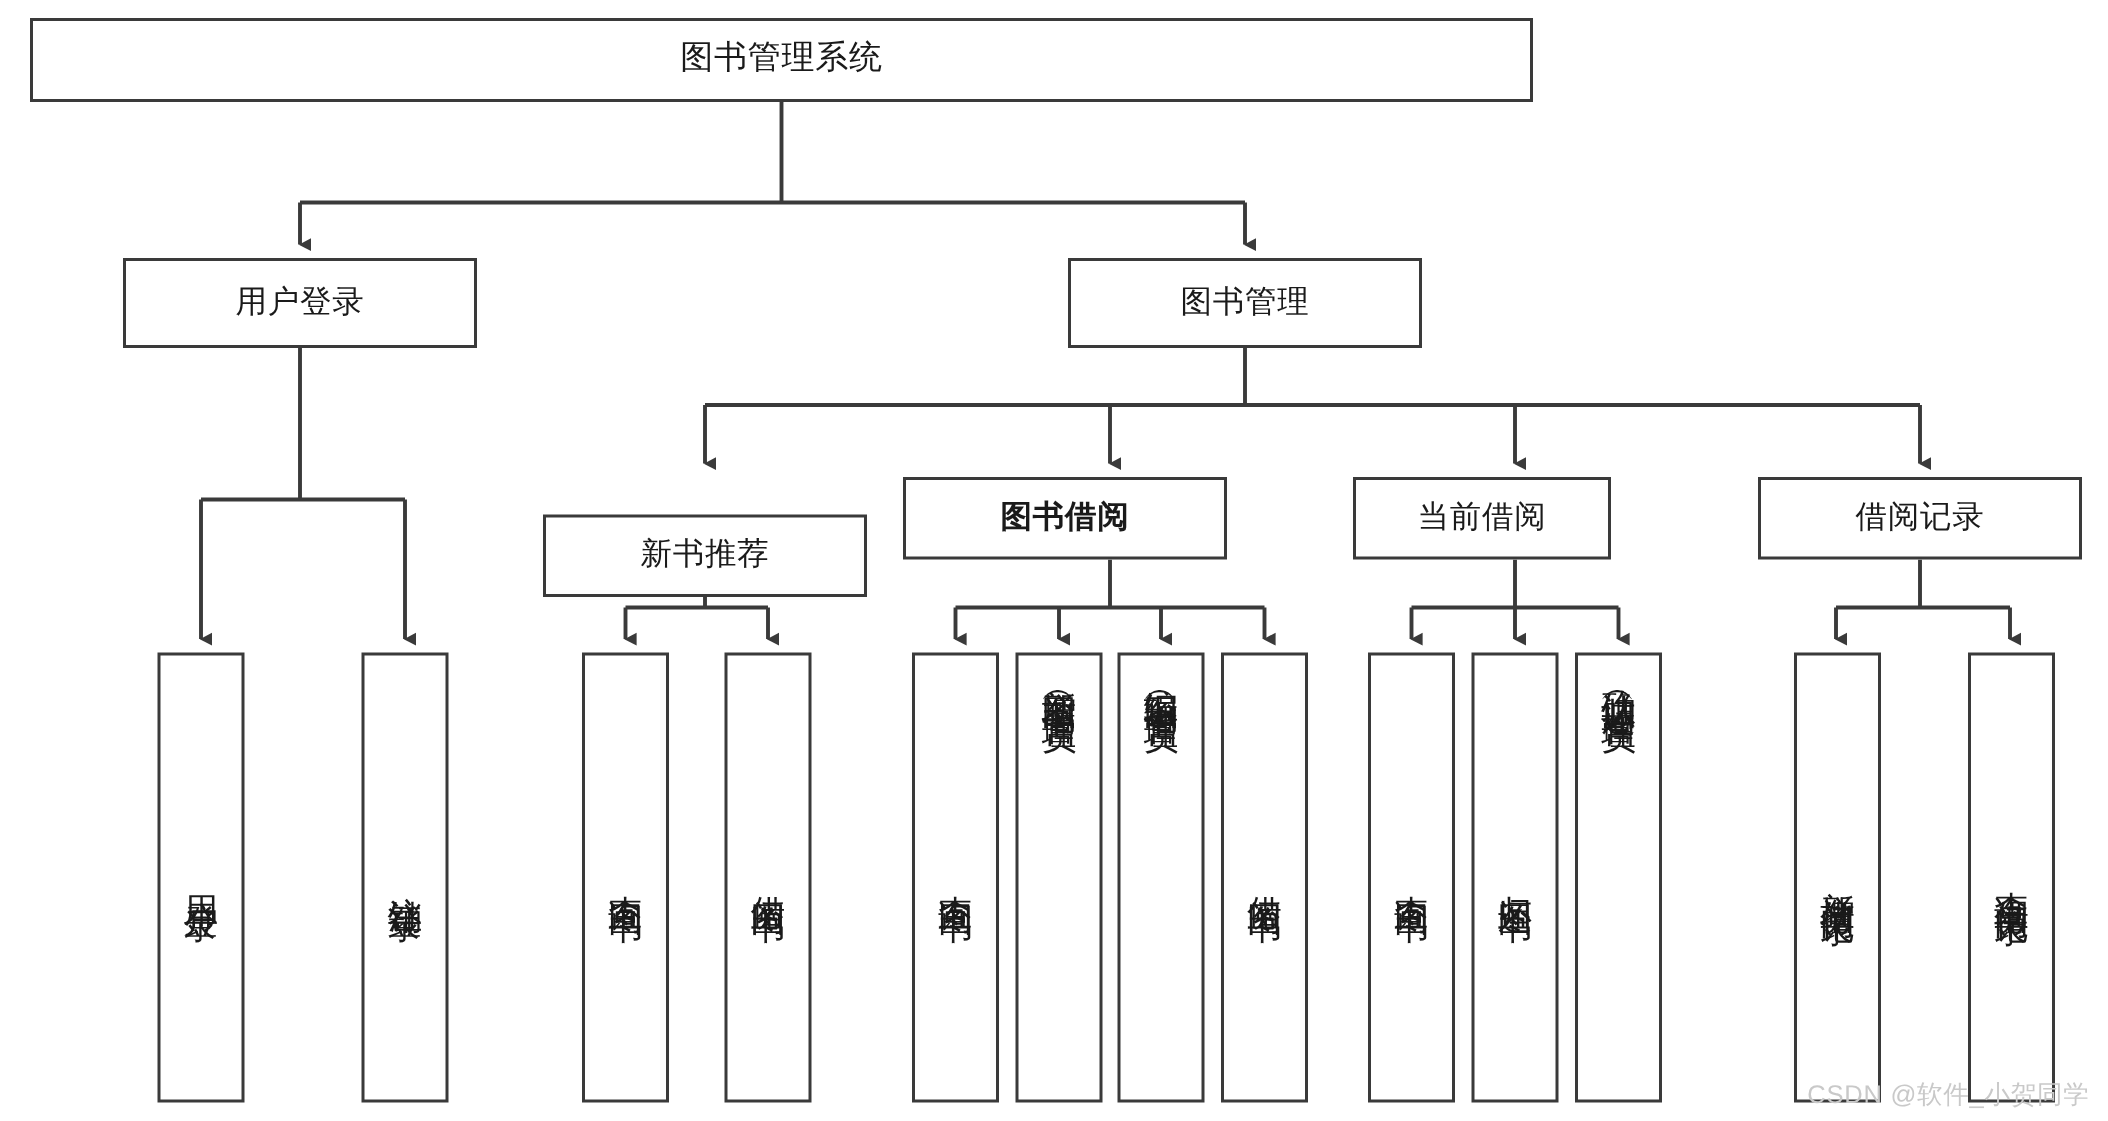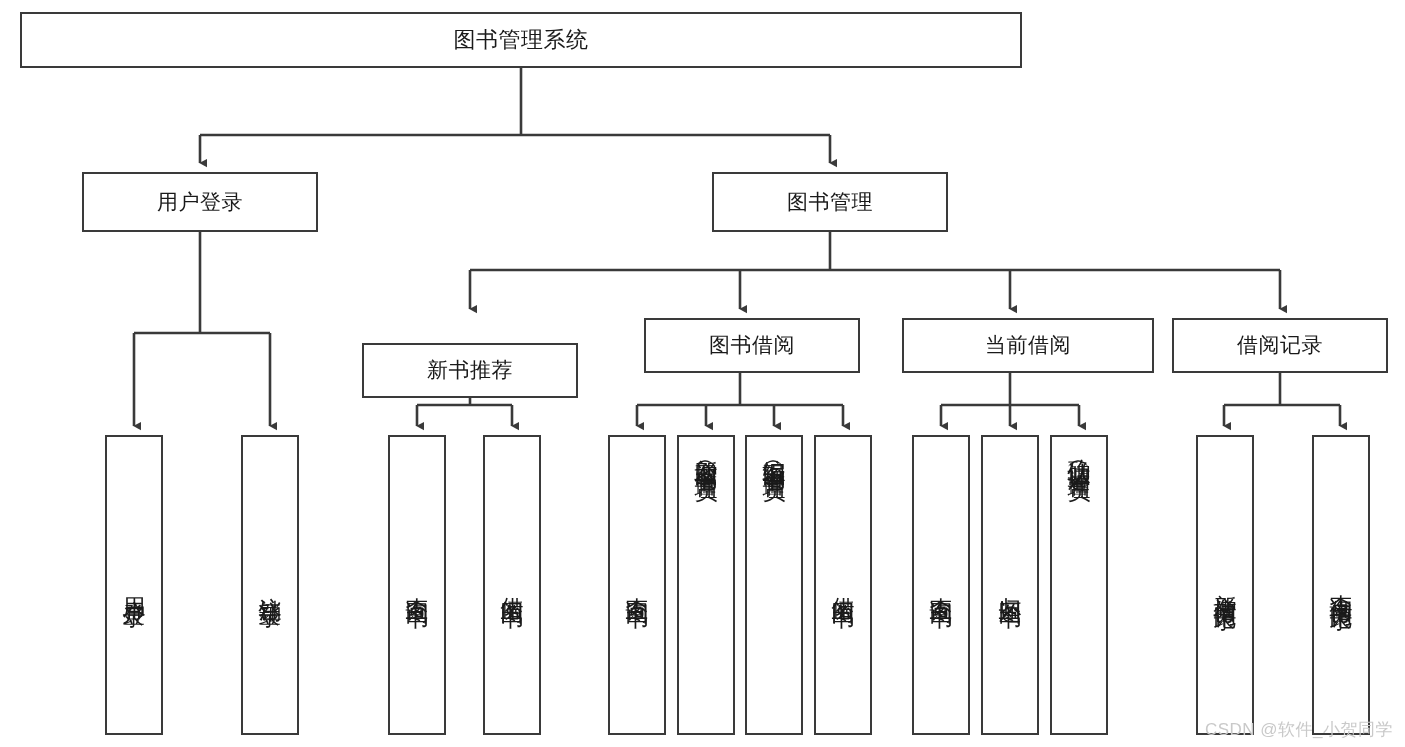--- a/index.html
+++ b/index.html
@@ -128,38 +128,38 @@
       <path d="M1010,405 L1010,426" marker-end="url(#arrow)"></path>
       <path d="M1079,405 L1079,426" marker-end="url(#arrow)"></path>
 
       <path d="M1280,373 L1280,405"></path>
       <path d="M1224,405 L1340,405"></path>
       <path d="M1224,405 L1224,426" marker-end="url(#arrow)"></path>
       <path d="M1340,405 L1340,426" marker-end="url(#arrow)"></path>
     </g>
   </svg>
 
-  <div class="node h root" style="left:20px; top:12px; width:1002px; height:56px;">
+  <div class="node h root" style="left:20px; top:12px; width:1002px; height:56px;font-family:Liberation Mono, monospace;">
     <span class="label">图书管理系统</span>
   </div>
 
   <div class="node h" style="left:82px; top:172px; width:236px; height:60px;">
     <span class="label">用户登录</span>
   </div>
   <div class="node h" style="left:712px; top:172px; width:236px; height:60px;">
     <span class="label">图书管理</span>
   </div>
 
   <div class="node h" style="left:362px; top:318px; width:216px; height:55px;margin-top:25px;">
     <span class="label">新书推荐</span>
   </div>
-  <div class="node h" style="left:644px; top:318px; width:216px; height:55px;">
+  <div class="node h" style="left:602px; top:318px; width:216px; height:55px;font-weight:bold;">
     <span class="label">图书借阅</span>
   </div>
-  <div class="node h" style="left:902px; top:318px; width:252px; height:55px;">
+  <div class="node h" style="left:902px; top:318px; width:172px; height:55px;">
     <span class="label">当前借阅</span>
   </div>
   <div class="node h" style="left:1172px; top:318px; width:216px; height:55px;">
     <span class="label">借阅记录</span>
   </div>
 
   <div class="node v center" style="left:105px; top:435px; width:58px; height:300px;">
     <span class="label">用户登录</span>
   </div>
   <div class="node v center" style="left:241px; top:435px; width:58px; height:300px;">

